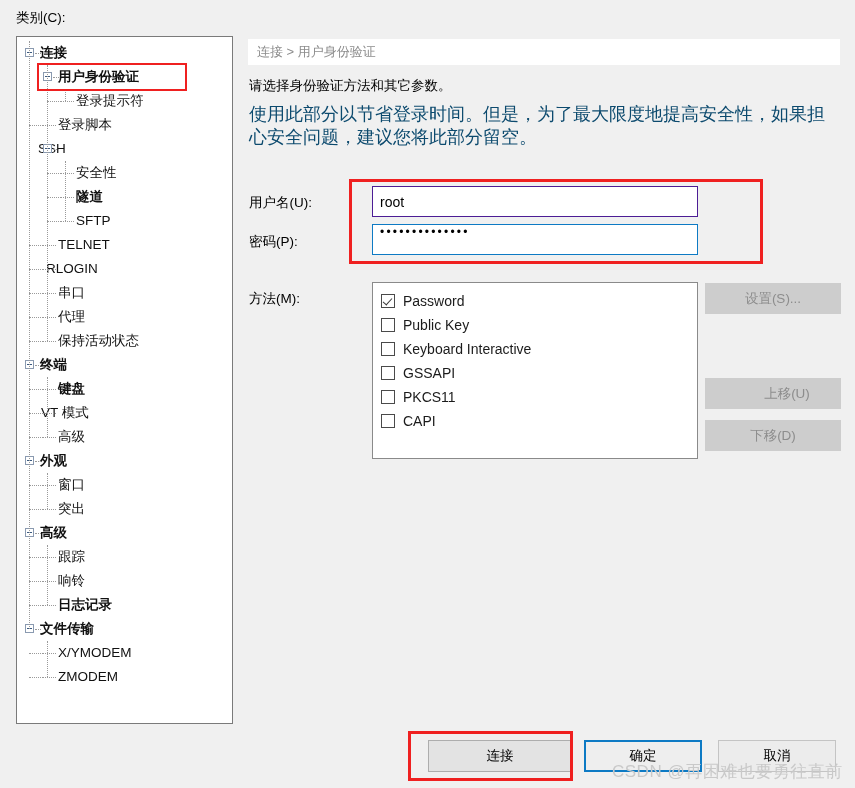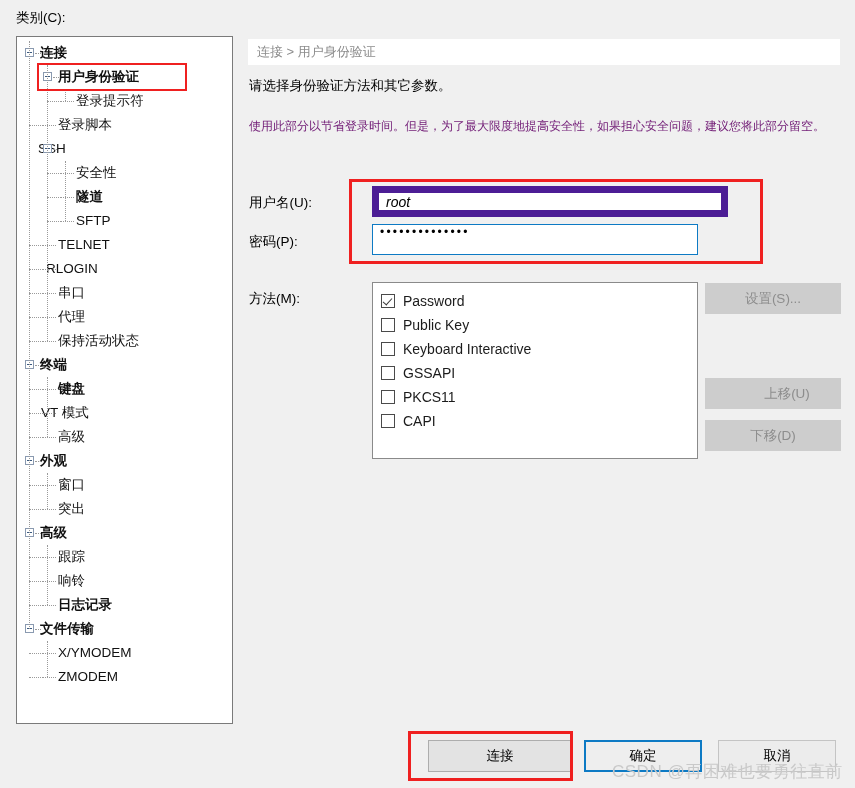--- a/index.html
+++ b/index.html
@@ -116,24 +116,24 @@
     position: absolute;
     left: 249px;
     top: 77px;
     font-size: 13.5px;
     color: #000;
     white-space: nowrap;
   }
   .desc2 {
     position: absolute;
     left: 249px;
-    top: 115px;
+    top: 103px;
     width: 592px;
-    font-size: 12px;
-    color: #701a75;
+    font-size: 18px;
+    color: #0c4a6e;
     line-height: 23px;
   }
 
   
   .flabel {
     position: absolute;
     font-size: 13.5px;
     color: #000;
     white-space: nowrap;
   }
@@ -145,23 +145,22 @@
     position: absolute;
     box-sizing: border-box;
     background: #ffffff;
     font-family: "Liberation Sans", "DejaVu Sans", sans-serif;
     font-size: 14px;
     color: #000;
     padding: 0 7px;
     outline: none;
   }
   #fld-user {
-    left: 372px; top: 186px; width: 356px; height: 31px;
-    border: 7px solid #4c1d95;
-    font-style: italic;
+    left: 372px; top: 186px; width: 326px; height: 31px;
+    border: 1px solid #4c1d95;
   }
   #fld-pass {
     left: 372px; top: 224px; width: 326px; height: 31px;
     border: 1px solid #0d7ac4;
     letter-spacing: 2.2px;
     font-size: 12px;
   }
   .field-hl {
     position: absolute;
     left: 349px; top: 179px; width: 414px; height: 85px;

